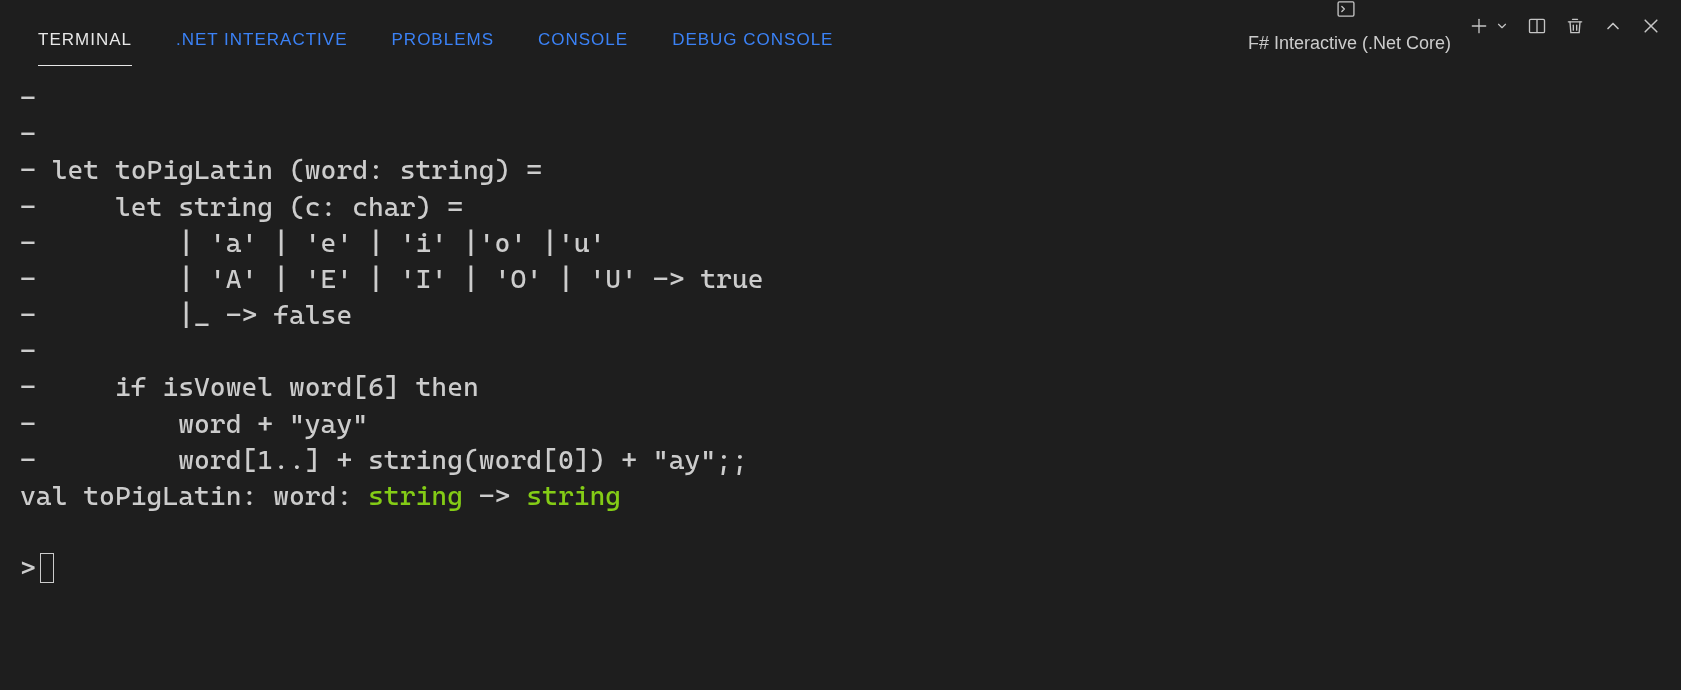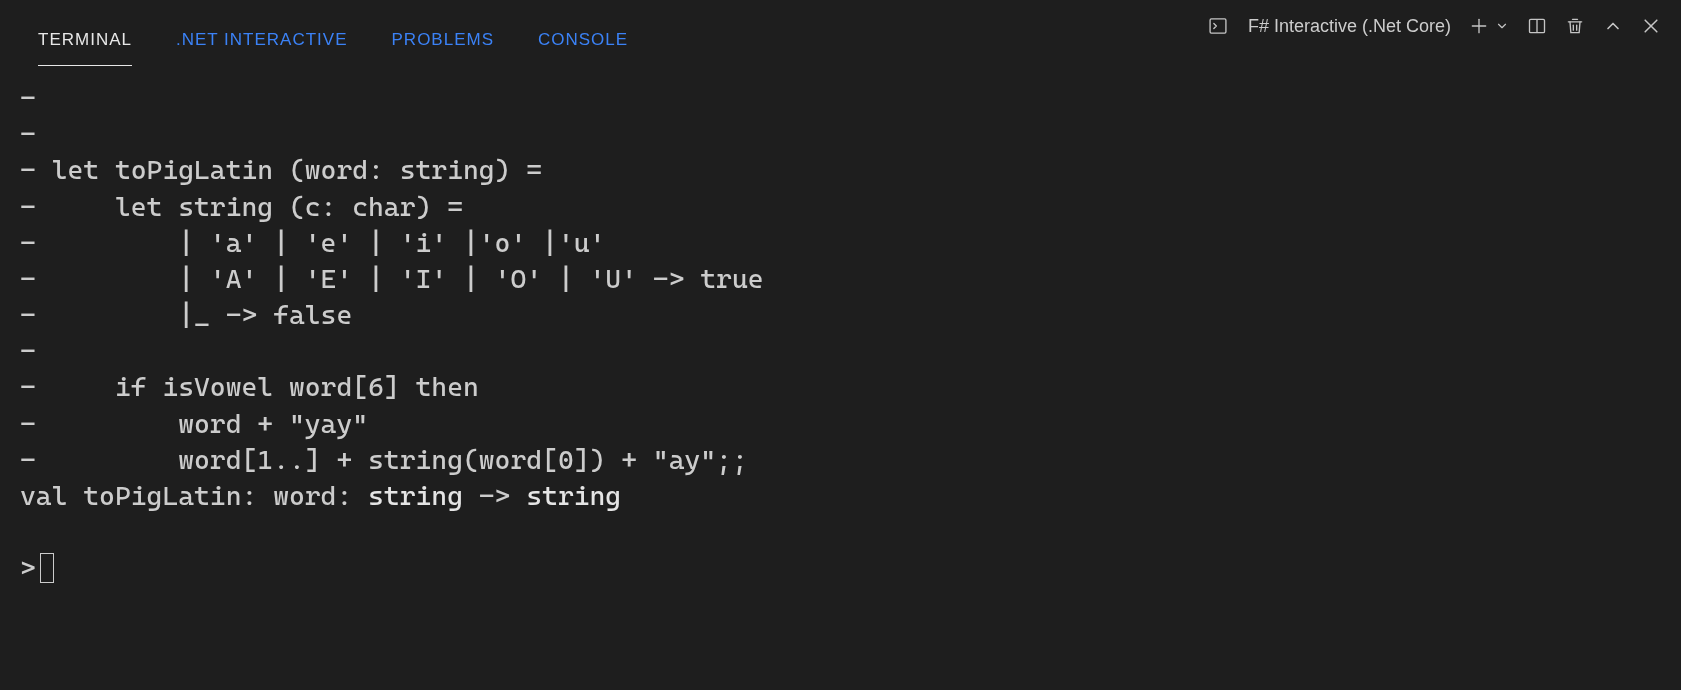--- a/index.html
+++ b/index.html
@@ -62,52 +62,54 @@
   .terminal-body {
     padding: 28px 20px 0 20px;
   }
   .terminal-line {
     font-family: "Cascadia Mono", "Consolas", monospace;
     font-size: 27px;
     line-height: 1.34;
     color: #cccccc;
     white-space: pre;
   }
-  .kw-type { color: #e5e5e5; }
+  .kw-type { color: #84cc16; }
   .prompt-row {
     font-family: "Cascadia Mono", "Consolas", monospace;
     font-size: 27px;
     line-height: 1.34;
     color: #cccccc;
     margin-top: 36px;
     display: flex;
     align-items: center;
   }
   .cursor-box {
     display: inline-block;
     width: 14px;
     height: 30px;
     border: 1.5px solid #cccccc;
     margin-left: 4px;
   }
   .shell-select {
     display: flex;
     align-items: center;
     gap: 14px;
+    flex-direction: column;
   }
 </style>
 </head>
 <body>
 
 <div class="panel-header">
   <div class="tabs">
     <div class="tab active">TERMINAL</div>
     <div class="tab">.NET INTERACTIVE</div>
     <div class="tab">PROBLEMS</div>
     <div class="tab">CONSOLE</div>
+    <div class="tab">DEBUG CONSOLE</div>
   </div>
 
   <div class="actions">
     <div class="shell-select">
       <span class="icon">
         <svg width="20" height="20" viewBox="0 0 24 24" fill="none" stroke="currentColor" stroke-width="1.6">
           <rect x="2.5" y="3.5" width="19" height="17" rx="1.5"></rect>
           <path d="M7 9l3 3-3 3" stroke-linecap="round" stroke-linejoin="round"></path>
         </svg>
       </span>

